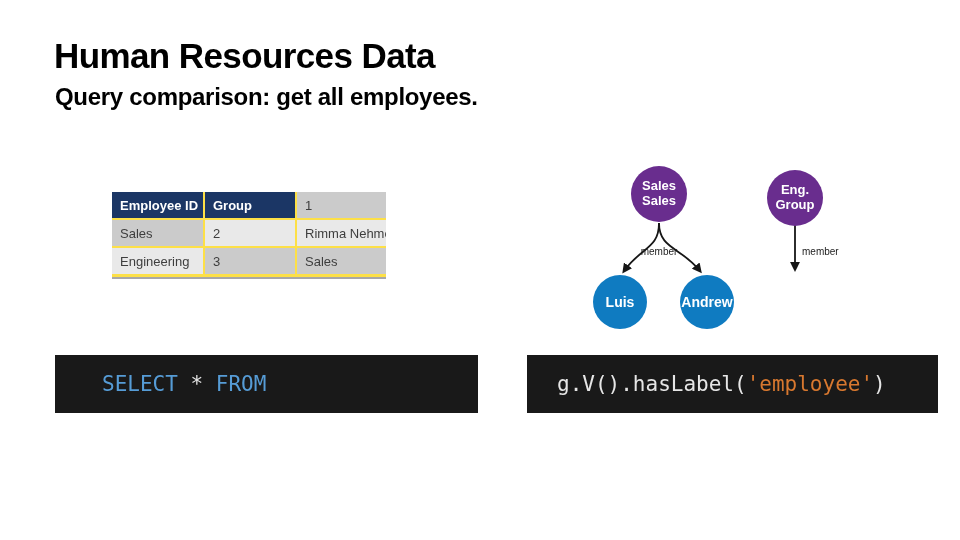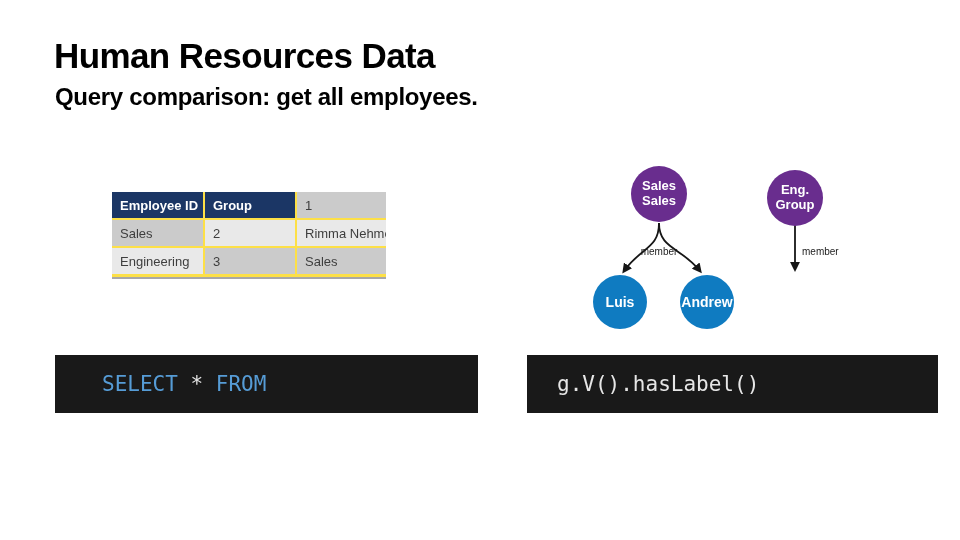--- a/index.html
+++ b/index.html
@@ -109,16 +109,17 @@
   </div>
 
   <div class="code-box sql-box">
     <span class="kw">SELECT</span>
       <span class="pl"> * </span>
       <span class="kw">FROM</span>
   </div>
 
   <div class="code-box gremlin-box">
     <span class="pl">g.V().hasLabel(</span>
+      <span class="str">'employee'</span>
       <span class="pl">)</span>
   </div>
 
 </div>
 
 </body></html>

